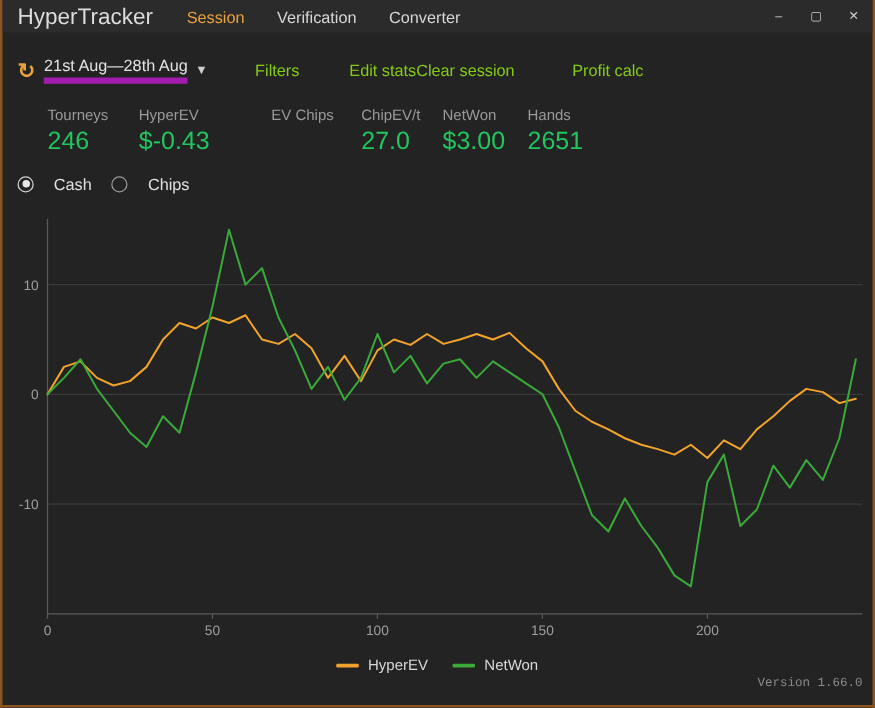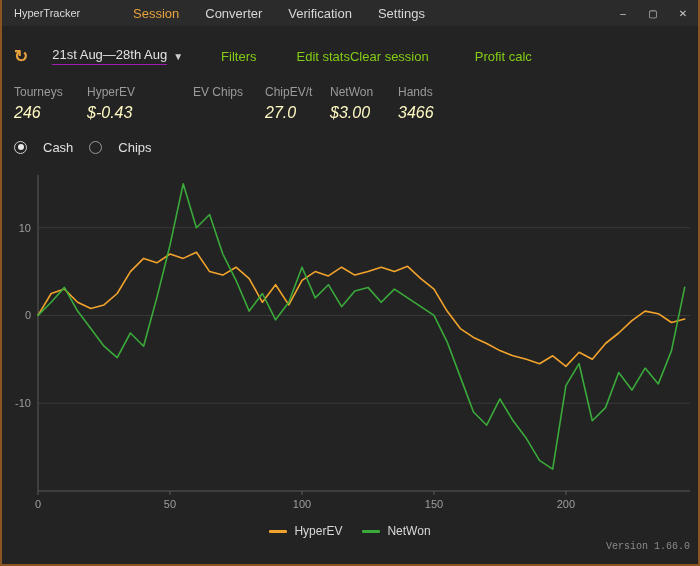--- a/index.html
+++ b/index.html
@@ -9,48 +9,48 @@
     --titlebar:#2b2b2b;
     --text:#e4e4e4;
     --muted:#9a9a9a;
   }
   *{box-sizing:border-box;margin:0;padding:0;font-family:"Liberation Sans",sans-serif;}
   html,body{width:700px;height:566px;overflow:hidden;}
   body{background:var(--bg);color:var(--text);border-left:2px solid var(--win-border);
        border-right:2px solid var(--win-border);border-bottom:2px solid var(--win-border);}
   
   .titlebar{height:26px;background:var(--titlebar);display:flex;align-items:center;}
-  .app-title{font-size:11px;color:#dcdcdc;padding:0 14px 0 12px;min-width:118px;}
+  .app-title{font-size:18px;color:#dcdcdc;padding:0 14px 0 12px;min-width:118px;}
   .menu{display:flex;height:100%;}
   .menu-item{font-size:13px;color:#d6d6d6;padding:0 13px;display:flex;align-items:center;cursor:pointer;text-align:center;}
   .menu-item.active{color:var(--accent);}
   .win-controls{margin-left:auto;display:flex;height:100%;}
   .win-btn{width:30px;height:100%;display:flex;align-items:center;justify-content:center;
            color:#cccccc;font-size:10px;cursor:pointer;}
   
   .toolbar{margin-top:14px;height:32px;display:flex;align-items:center;padding:0 12px;}
   .refresh{color:var(--accent);font-size:17px;font-weight:bold;cursor:pointer;margin-right:7px;line-height:1;}
-  .daterange{font-size:13px;color:#e2e2e2;border-bottom:1px solid #a21caf;padding-bottom:2px;cursor:pointer;margin-left:17px;}
+  .daterange{font-size:13px;color:#e2e2e2;border-bottom:5px solid #a21caf;padding-bottom:2px;cursor:pointer;}
   .caret{font-size:10px;color:#cfcfcf;margin-left:6px;cursor:pointer;}
   .tb-btn{font-size:13px;color:#84cc16;cursor:pointer;}
   .tb-btn.b0{margin-left:38px;}
   .tb-btn.b1{margin-left:40px;}
   .tb-btn.b2{}
   .tb-btn.b3{margin-left:46px;text-align:right;}
   
   .stats{margin-top:12px;padding:0 12px;display:flex;}
   .stat-col{display:flex;flex-direction:column;}
-  .stat-col.c0{width:73px;}
+  .stat-col.c0{width:73px;margin-left:24px;}
   .stat-col.c1{width:65px;}
   .stat-col.c2{width:72px;margin-left:41px;}
   .stat-col.c3{width:65px;}
   .stat-col.c4{width:68px;}
   .stat-col.c5{width:60px;}
   .stat-label{font-size:12px;color:var(--muted);line-height:17px;}
-  .stat-value{font-size:16px;color:#fef9c3;line-height:24px;font-style:italic;}
+  .stat-value{font-size:20px;color:#22c55e;line-height:24px;}
   
   .radios{margin-top:12px;padding:0 12px;display:flex;align-items:center;gap:16px;height:20px;}
   .radio-opt{display:flex;align-items:center;gap:16px;cursor:pointer;}
   .radio{width:13px;height:13px;border-radius:50%;border:1px solid #9a9a9a;position:relative;display:inline-block;}
   .radio.selected{border-color:#d2d2d2;}
   .radio.selected::after{content:'';position:absolute;inset:2.5px;border-radius:50%;background:#e8e8e8;}
   .radio-label{font-size:13px;color:#e0e0e0;}
   
   .chart-wrap{margin-top:8px;padding:0 2px;}
   .legend{height:20px;display:flex;align-items:center;justify-content:center;gap:20px;}
@@ -62,23 +62,22 @@
 </style>
 </head>
 <body>
 
 <div>
 
   <div class="titlebar">
     <div class="app-title">HyperTracker</div>
     <div class="menu">
       <div class="menu-item active">Session</div>
+      <div class="menu-item">Verification</div>
       <div class="menu-item">Converter</div>
-      <div class="menu-item">Verification</div>
-      <div class="menu-item">Settings</div>
     </div>
     <div class="win-controls">
       <div class="win-btn">–</div>
       <div class="win-btn">▢</div>
       <div class="win-btn">✕</div>
     </div>
   </div>
 
   <div class="toolbar">
     <span class="refresh">↻</span>
@@ -105,21 +104,21 @@
     <div class="stat-col c3">
       <span class="stat-label">ChipEV/t</span>
       <span class="stat-value">27.0</span>
     </div>
     <div class="stat-col c4">
       <span class="stat-label">NetWon</span>
       <span class="stat-value">$3.00</span>
     </div>
     <div class="stat-col c5">
       <span class="stat-label">Hands</span>
-      <span class="stat-value">3466</span>
+      <span class="stat-value">2651</span>
     </div>
   </div>
 
   <div class="radios">
     <div class="radio-opt">
       <span class="radio selected"></span>
       <span class="radio-label">Cash</span>
     </div>
     <div class="radio-opt">
       <span class="radio"></span>

